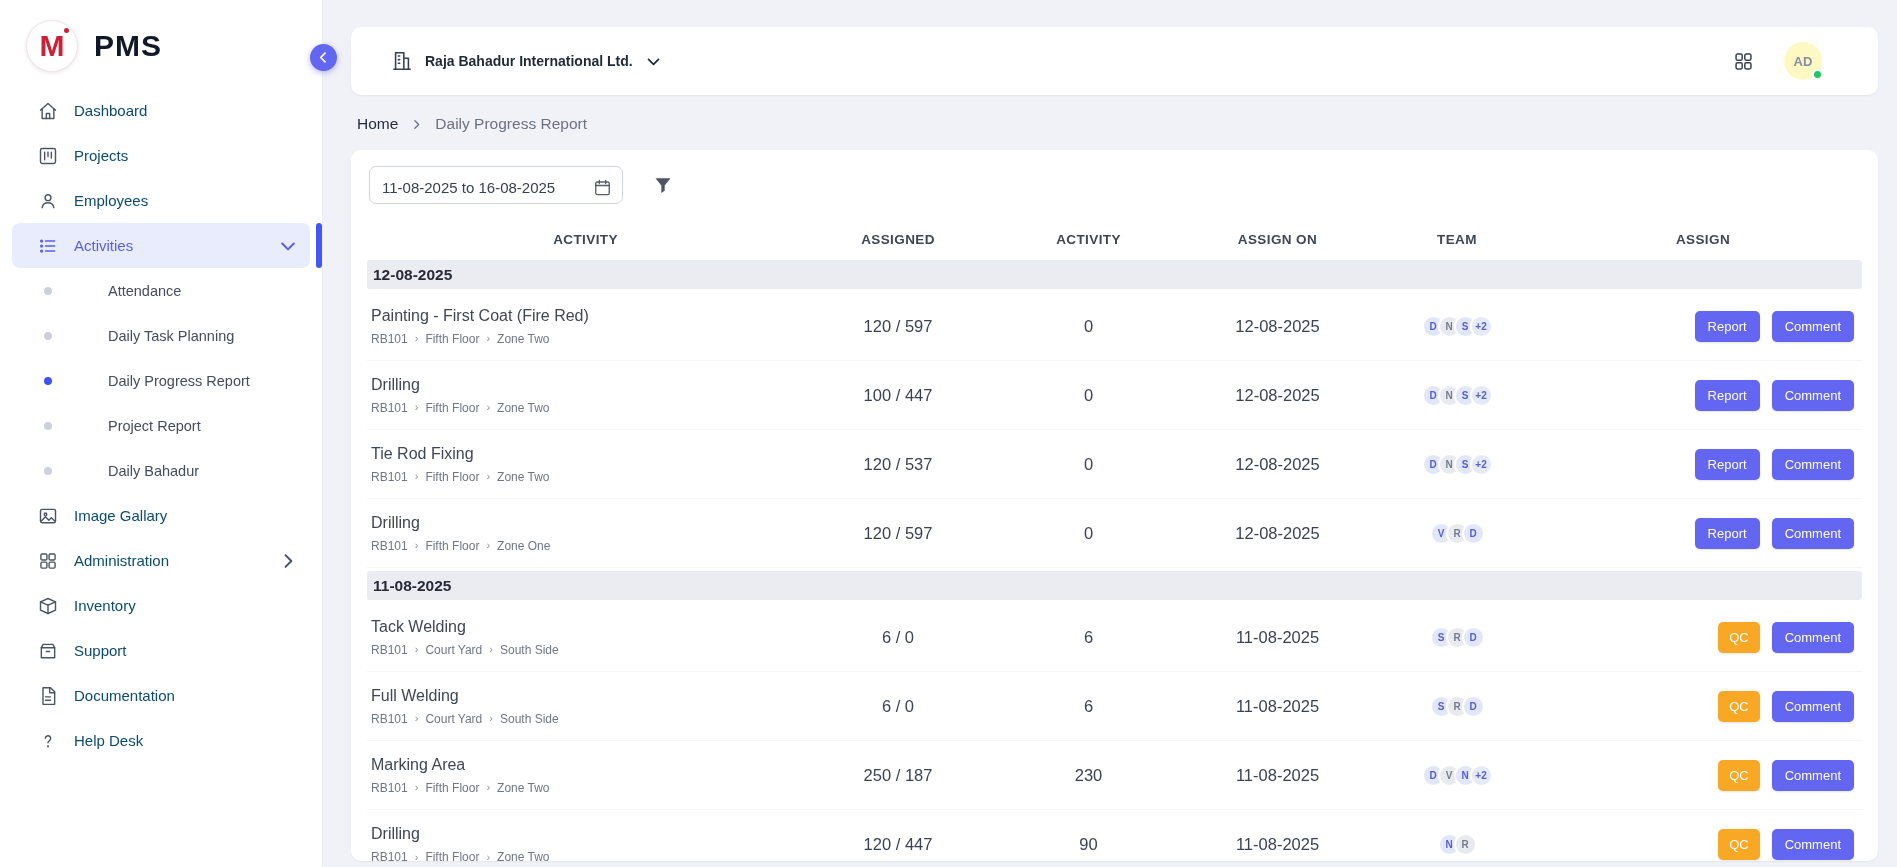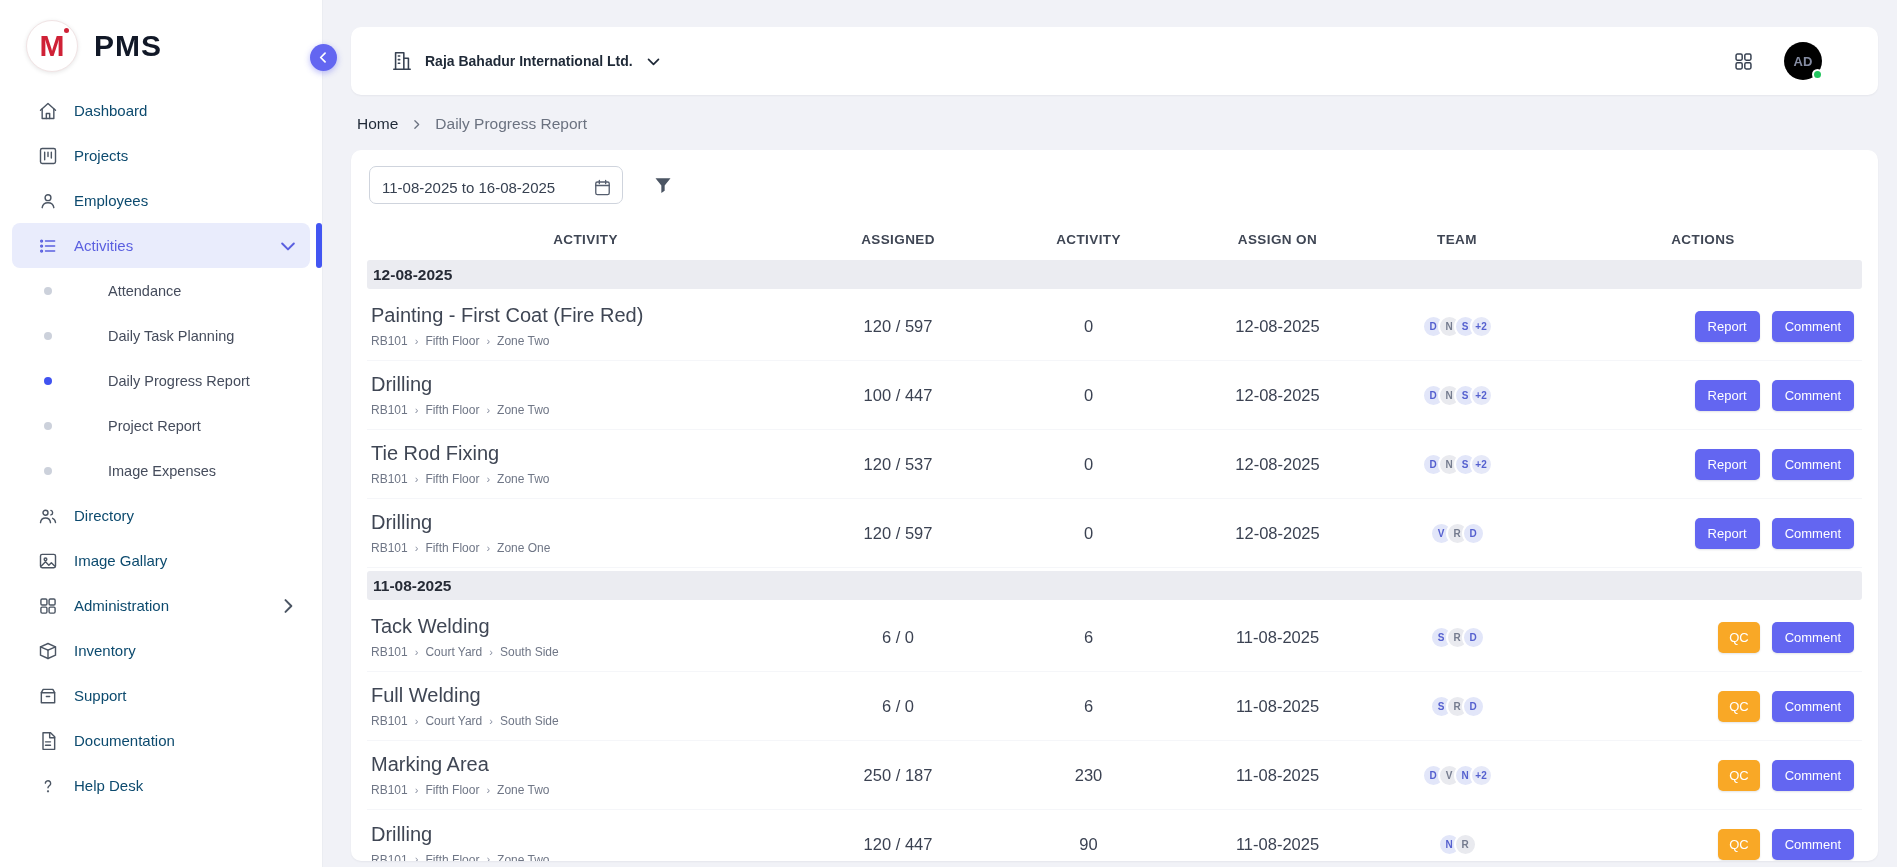--- a/index.html
+++ b/index.html
@@ -33,21 +33,21 @@
 
   
   .main { flex:1; padding:27px 19px 0 28px; overflow:hidden; }
   .topbar { background:#fff; border-radius:10px; height:68px; display:flex; align-items:center; padding:0 16px 0 40px; box-shadow:0 1px 2px rgba(16,24,40,.05); }
   .company { display:flex; align-items:center; gap:12px; cursor:pointer; }
   .company .icon { width:22px; height:22px; color:#374151; }
   .company-name { font-size:14px; font-weight:700; color:#1f2937; }
   .company .caret { width:17px; height:17px; color:#1f2937; }
   .topbar-right { margin-left:auto; display:flex; align-items:center; gap:30px; padding-right:40px; }
   .apps-grid { width:21px; height:21px; color:#374151; cursor:pointer; }
-  .avatar { width:38px; height:38px; border-radius:50%; background:#000000; color:#868da3; font-weight:700; font-size:13px; display:flex; align-items:center; justify-content:center; position:relative; cursor:pointer; }
+  .avatar { width:38px; height:38px; border-radius:50%; background:#fef9c3; color:#868da3; font-weight:700; font-size:13px; display:flex; align-items:center; justify-content:center; position:relative; cursor:pointer; }
   .online-dot { position:absolute; right:-1px; bottom:0; width:11px; height:11px; border-radius:50%; background:#22c55e; border:2px solid #fff; }
 
   .breadcrumb { display:flex; align-items:center; gap:12px; margin:20px 0 0 6px; font-size:15.5px; color:#1f2937; }
   .crumb-home { cursor:pointer; }
   .crumb-sep { width:13px; height:13px; color:#6b7280; }
   .crumb-current { color:#6b7280; }
 
   .content-card { background:#fff; border-radius:10px; margin-top:17px; padding:14px 16px 0; height:711px; overflow:hidden; box-shadow:0 1px 2px rgba(16,24,40,.05); }
   .filter-row { display:flex; align-items:center; gap:30px; margin:2px 0 20px 2px; }
   .date-input { width:254px; height:38px; border:1px solid #cfd4dd; border-radius:7px; display:flex; align-items:center; padding:4px 10px 0 12px; font-size:15px; color:#374151; cursor:pointer; background:#fff; }
@@ -55,21 +55,21 @@
   .funnel-btn { width:20px; height:20px; color:#4b5563; cursor:pointer; }
 
   
   .grid-row { display:grid; grid-template-columns:437px 188px 193px 185px 174px 1fr; align-items:center; }
   .thead { height:30px; margin-bottom:6px; }
   .th { text-align:center; font-size:13.5px; font-weight:700; color:#3f4654; letter-spacing:.4px; }
   .group-row { background:#ebecf1; border-radius:3px; height:29px; display:flex; align-items:center; padding:0 6px; font-size:15.5px; font-weight:700; color:#262b36; margin:3px 0; }
   .trow { height:69px; border-bottom:1px solid #f5f6f9; }
   .trow:last-child { border-bottom:none; }
   .activity-cell { display:flex; flex-direction:column; justify-content:center; }
-  .activity-name { font-size:20px; color:#3f4654; margin-bottom:7px; padding-left:4px; }
+  .activity-name { font-size:16px; color:#3f4654; margin-bottom:7px; padding-left:4px; }
   .activity-path { display:flex; align-items:center; gap:7px; font-size:12px; color:#6f7686; padding-left:4px; }
   .path-sep { font-size:11px; color:#8b92a3; line-height:1; }
   .cell-center { text-align:center; font-size:16.5px; color:#3b4252; }
   .team-cell { display:flex; justify-content:center; }
   .avatar-sm { width:23px; height:23px; border-radius:50%; border:2px solid #fff; background:#e2e6f9; color:#5560cf; font-size:10px; font-weight:700; display:flex; align-items:center; justify-content:center; margin-left:-7px; }
   .avatar-sm:first-child { margin-left:0; }
   .avatar-sm.alt { background:#e9eaef; color:#757c8f; }
   .avatar-sm.extra { background:#e6e9f8; color:#5560cf; }
   .actions-cell { display:flex; justify-content:flex-end; gap:12px; padding-right:8px; }
   .btn { border:none; border-radius:5px; color:#fff; font-size:13px; font-weight:500; padding:8px 13px; cursor:pointer; font-family:inherit; box-shadow:0 1px 2px rgba(16,24,40,.12); }
@@ -141,32 +141,21 @@
       <div class="nav-child active">
         <span class="bullet"></span>
         <span class="child-label">Daily Progress Report</span>
       </div>
       <div class="nav-child">
         <span class="bullet"></span>
         <span class="child-label">Project Report</span>
       </div>
       <div class="nav-child">
         <span class="bullet"></span>
-        <span class="child-label">Image Expenses</span>
-      </div>
-      <div class="nav-item">
-        <span class="icon nav-icon">
-          <svg viewBox="0 0 24 24" fill="none" stroke="currentColor" stroke-width="1.7" stroke-linecap="round" stroke-linejoin="round">
-            <circle cx="9" cy="8" r="3"></circle>
-            <path d="M3 20c.4-3.5 3-5.5 6-5.5s5.6 2 6 5.5"></path>
-            <path d="M15.5 5.3a2.8 2.8 0 010 5.4"></path>
-            <path d="M17.5 14.8c2 .7 3.2 2.4 3.5 5"></path>
-          </svg>
-        </span>
-        <span class="nav-label">Directory</span>
+        <span class="child-label">Daily Bahadur</span>
       </div>
       <div class="nav-item">
         <span class="icon nav-icon">
           <svg viewBox="0 0 24 24" fill="none" stroke="currentColor" stroke-width="1.7" stroke-linecap="round" stroke-linejoin="round">
             <rect x="3" y="4" width="18" height="16" rx="2"></rect>
             <circle cx="9" cy="10" r="1.6"></circle>
             <path d="M4 18l5-5 4 4 3-3 4 4"></path>
           </svg>
         </span>
         <span class="nav-label">Image Gallary</span>
@@ -297,21 +286,21 @@
             <path d="M3 4h18l-7 8.5V19l-4 2.5V12.5L3 4z"></path>
           </svg>
         </span>
     </div>
     <div class="grid-row thead">
         <div class="th">ACTIVITY</div>
         <div class="th">ASSIGNED</div>
         <div class="th">ACTIVITY</div>
         <div class="th">ASSIGN ON</div>
         <div class="th">TEAM</div>
-        <div class="th">ACTIONS</div>
+        <div class="th">ASSIGN</div>
       </div>
     <div>
         <div class="group-row">
           <span>12-08-2025</span>
         </div>
         <div class="grid-row trow">
           <div class="activity-cell">
             <div class="activity-name">Painting - First Coat (Fire Red)</div>
             <div class="activity-path">
               <span>RB101</span>

